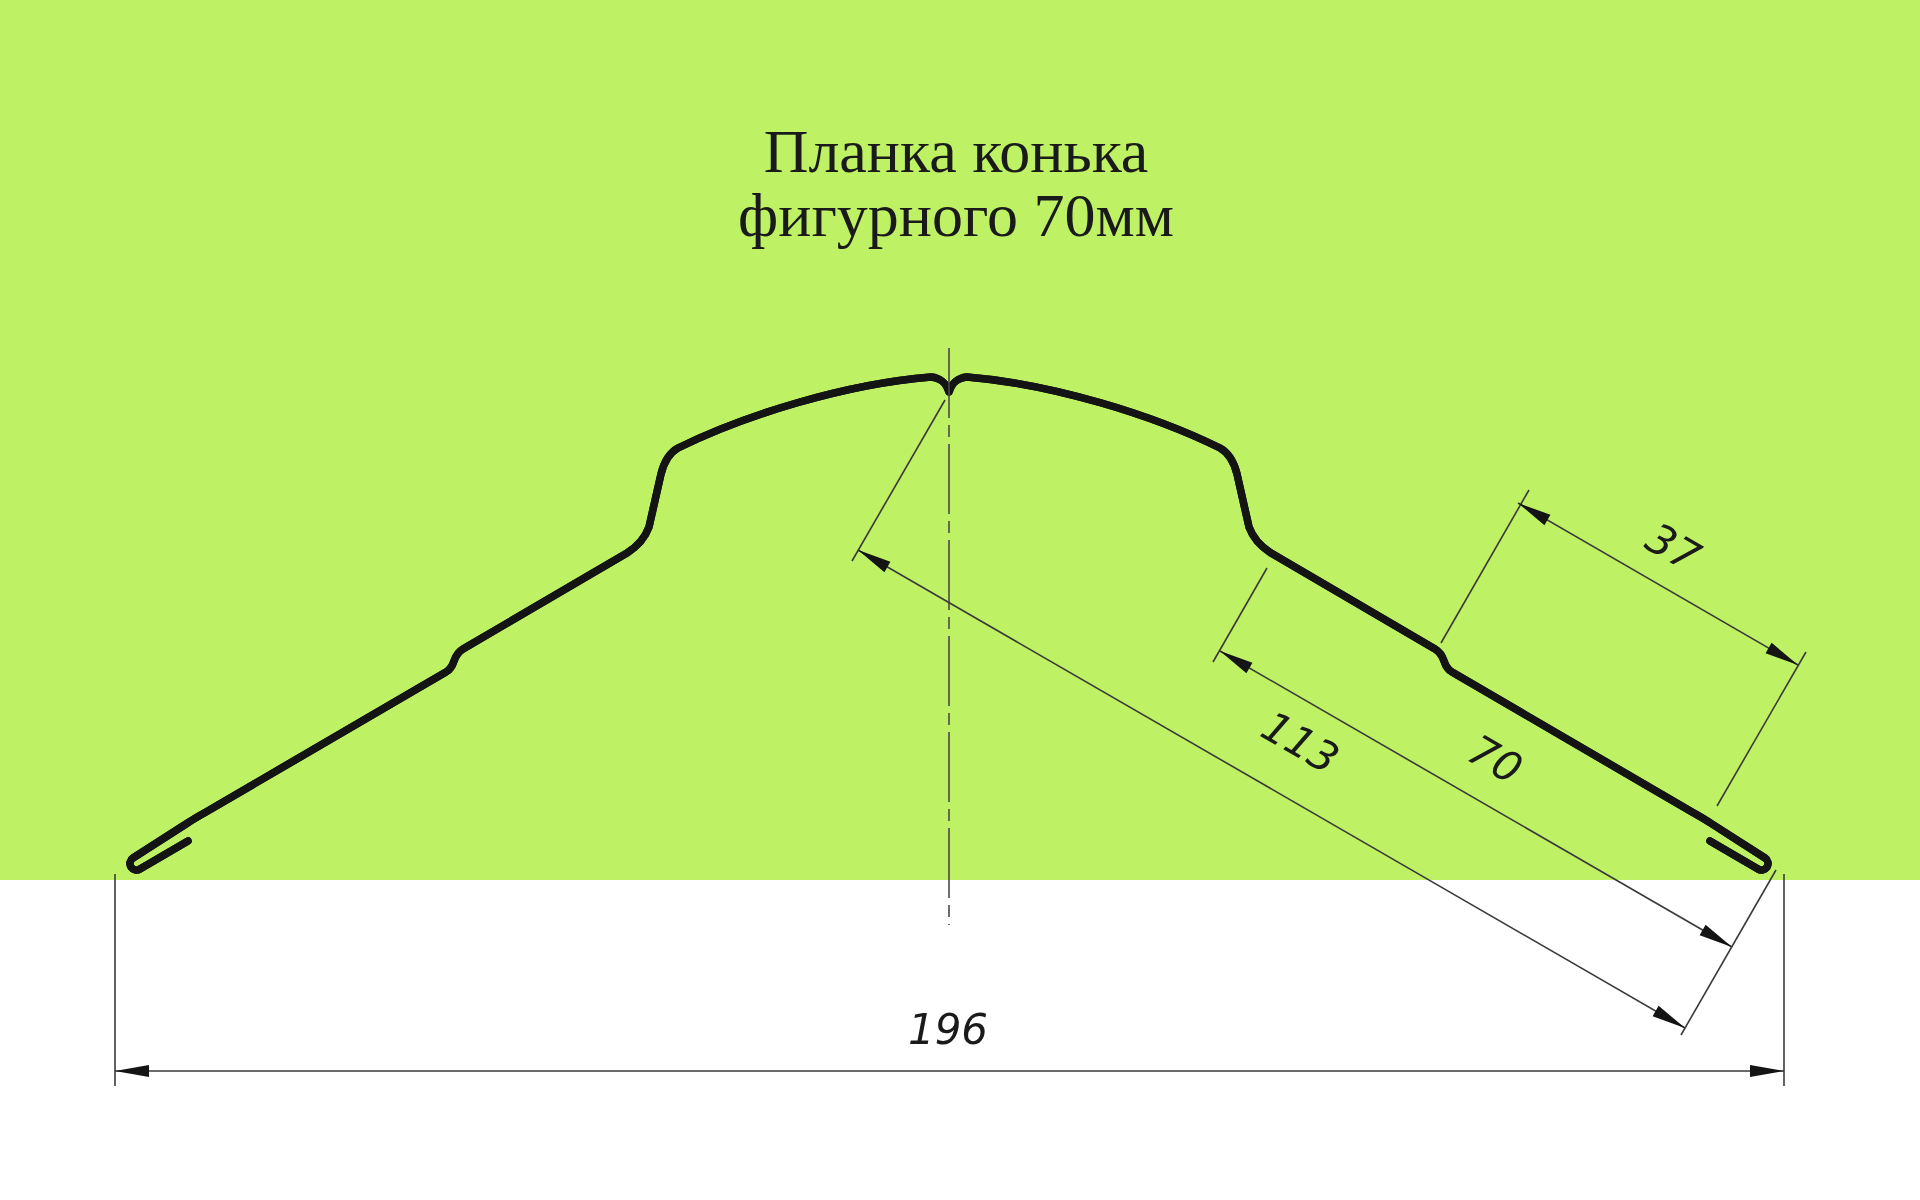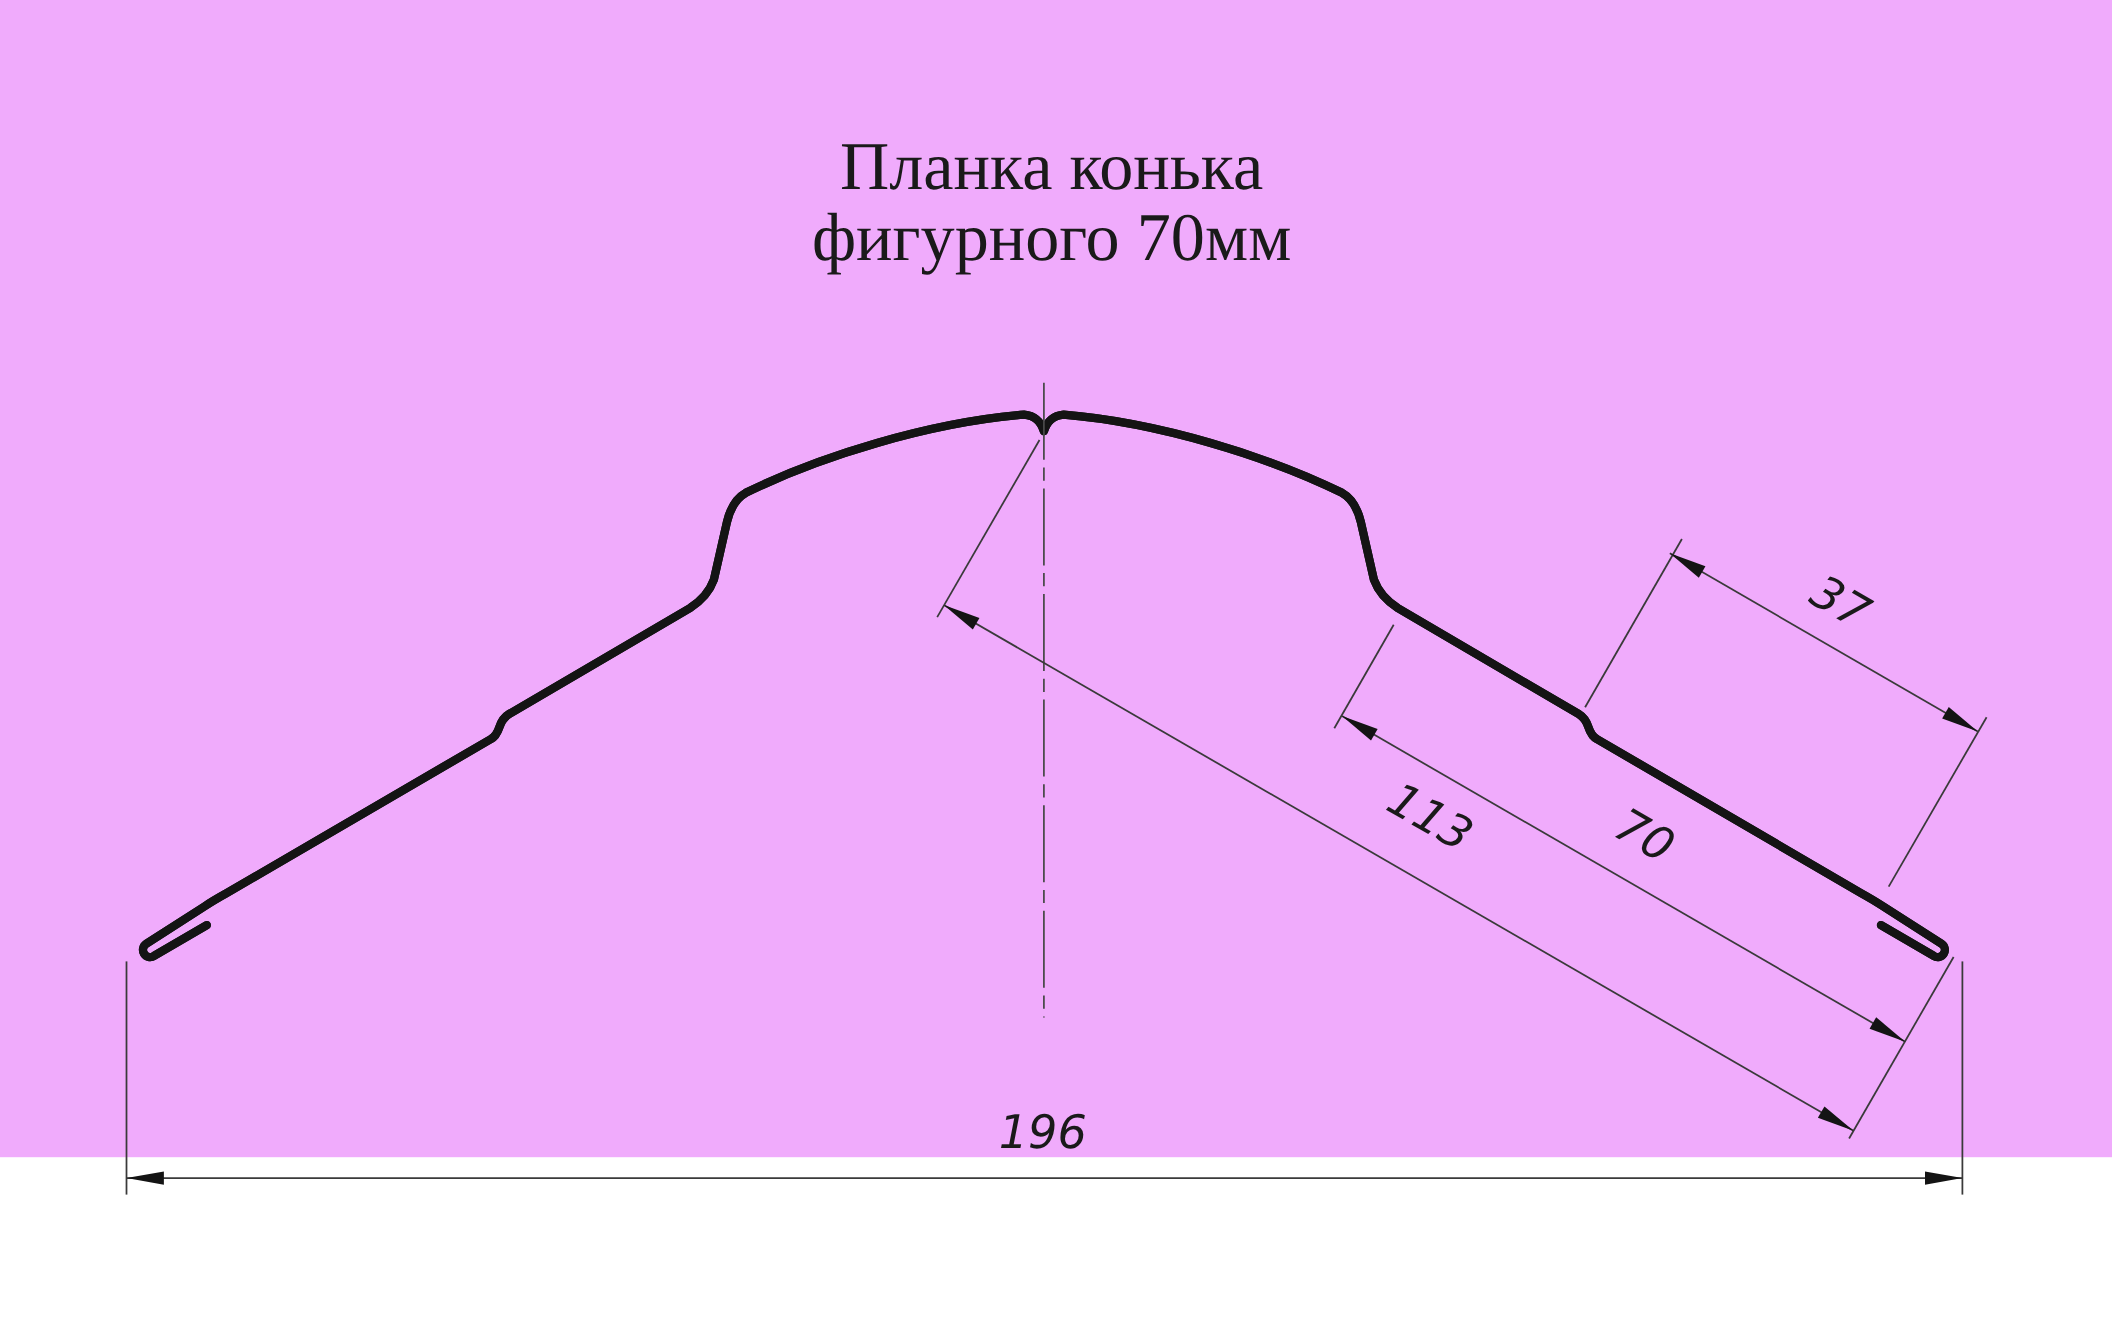--- a/index.html
+++ b/index.html
@@ -6,22 +6,22 @@
     margin: 0;
     padding: 0;
     background: #ffffff;
     width: 1920px;
     height: 1200px;
     overflow: hidden;
   }
   .canvas-wrap {
     position: relative;
     width: 1920px;
-    height: 1052px;
-    background: #f0abfc;
+    height: 880px;
+    background: #bef264;
   }
   svg { display: block; }
   .title-text {
     font-family: "Liberation Serif", serif;
     font-size: 62px;
     fill: #1a1a1a;
   }
   .dim-text {
     font-family: "DejaVu Sans", sans-serif;
     font-style: italic;

